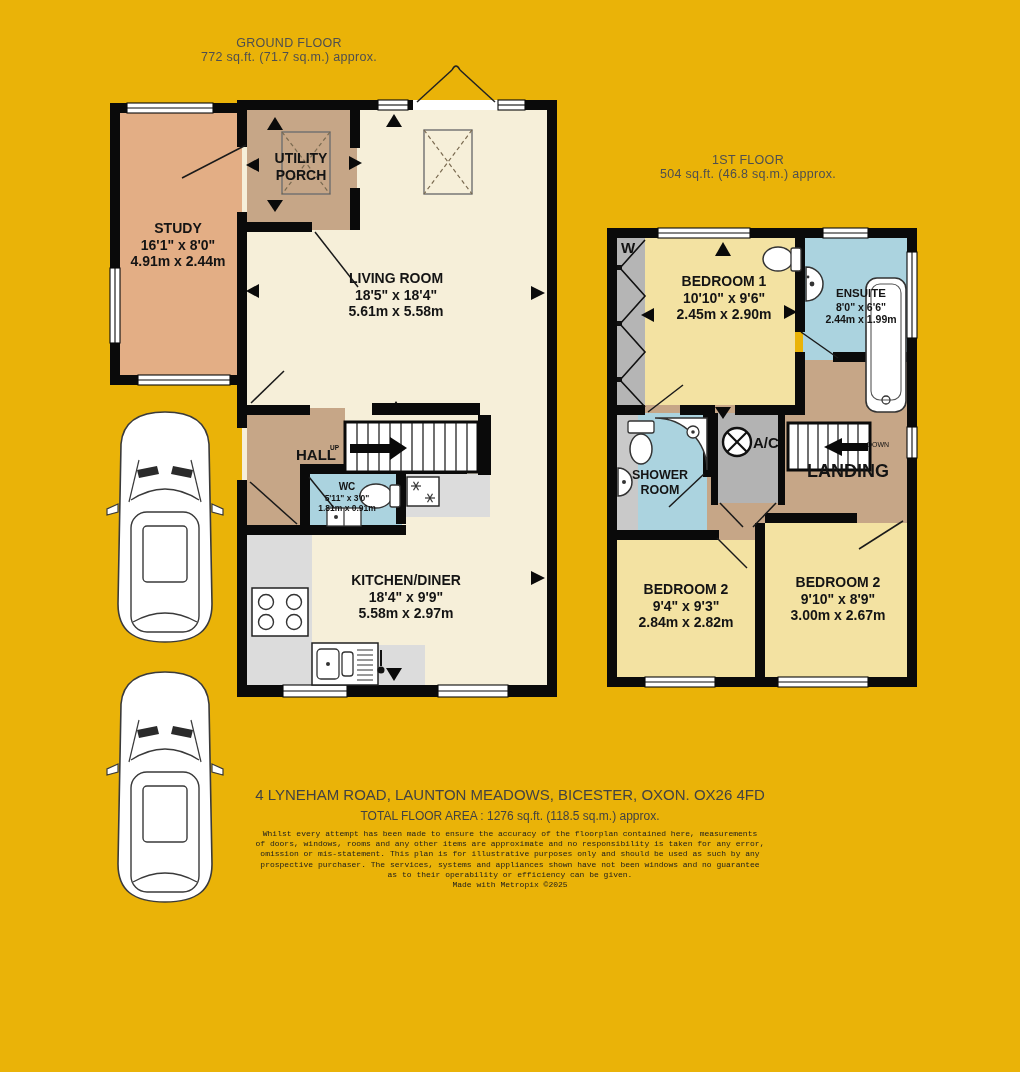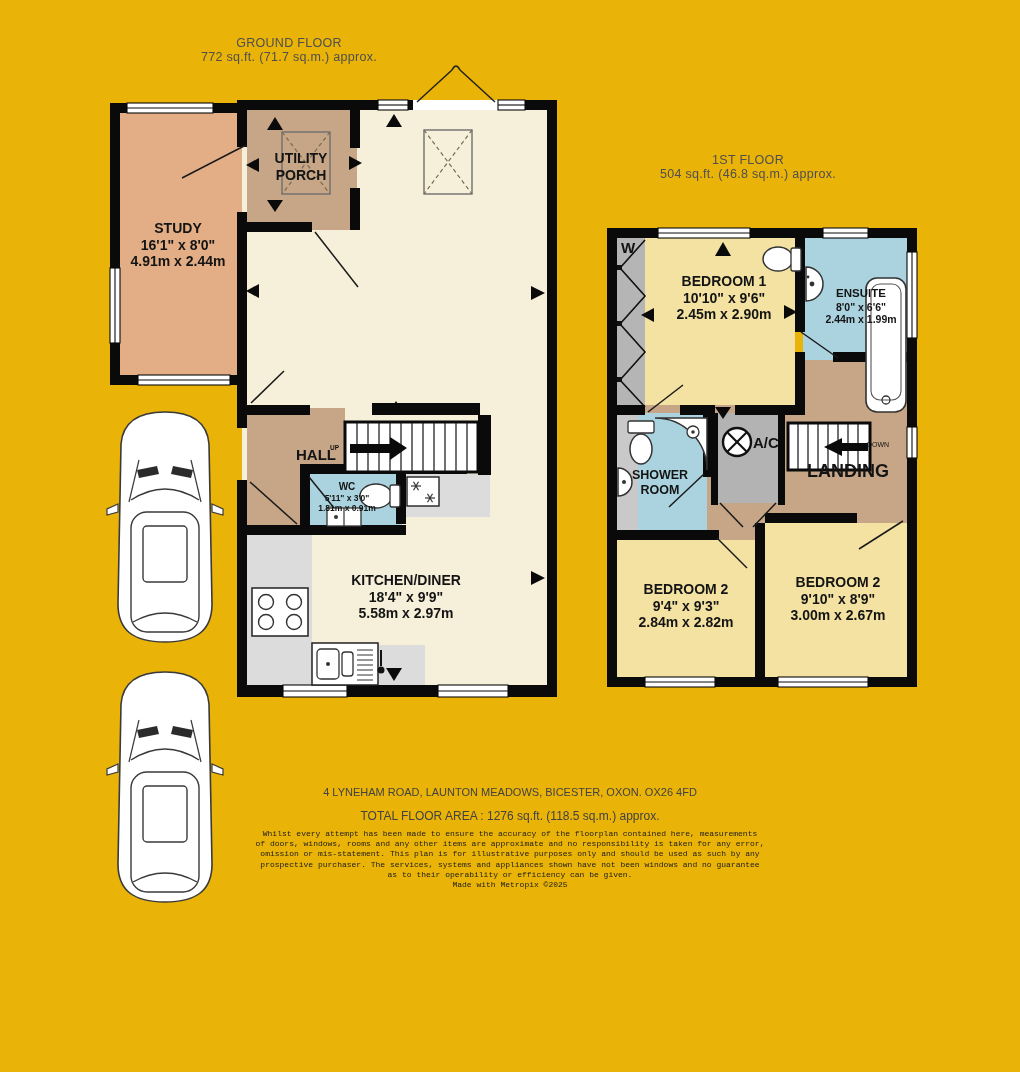--- a/index.html
+++ b/index.html
@@ -6,21 +6,21 @@
   .stage{position:relative;width:1020px;height:1072px;background:#eab308;overflow:hidden;
          font-family:"Liberation Sans",sans-serif;}
   svg.plan{position:absolute;left:0;top:0;}
   .title{position:absolute;transform:translateX(-50%);text-align:center;color:#4f4f4f;
          font-size:12.5px;line-height:14px;letter-spacing:.3px;white-space:nowrap;}
   .rl{position:absolute;transform:translate(-50%,-50%);text-align:center;font-weight:700;
       color:#141414;line-height:1.18;white-space:nowrap;}
   .rl.wrap{white-space:normal;}
   .tiny{position:absolute;font-weight:700;color:#111;white-space:nowrap;}
   .footer{position:absolute;left:510px;transform:translateX(-50%);text-align:center;white-space:nowrap;}
-  .addr{top:786px;font-size:11px;color:#424242;}
+  .addr{top:786px;font-size:15px;color:#424242;}
   .total{top:809px;font-size:12px;color:#424242;}
   .disc{top:829px;font-size:8px;line-height:10.2px;color:#1d1d1d;font-weight:500;font-family:Liberation Mono, monospace;}
 </style>
 </head>
 <body>
 
 <div class="stage">
 
 <svg class="plan" width="1020" height="1072" viewBox="0 0 1020 1072">
 
@@ -344,20 +344,25 @@
 </div>
 
 <div class="rl" style="left:178px;top:245px;font-size:14px">
   <div>STUDY</div>
   <div>16'1" x 8'0"</div>
   <div>4.91m x 2.44m</div>
 </div>
 <div class="rl wrap" style="left:301px;top:167px;font-size:14px;width:90px">
   <div>UTILITY PORCH</div>
 </div>
+<div class="rl" style="left:396px;top:295px;font-size:14px">
+  <div>LIVING ROOM</div>
+  <div>18'5" x 18'4"</div>
+  <div>5.61m x 5.58m</div>
+</div>
 <div class="rl" style="left:316px;top:455px;font-size:15px">
   <div>HALL</div>
 </div>
 <div class="tiny" style="left:330px;top:444px;font-size:6.5px">UP</div>
 <div class="rl" style="left:347px;top:497px">
   <div style="font-size:10px">WC</div>
   <div style="font-size:8.5px">5'11" x 3'0"</div>
   <div style="font-size:8.5px">1.81m x 0.91m</div>
 </div>
 <div class="rl" style="left:406px;top:597px;font-size:14px">

